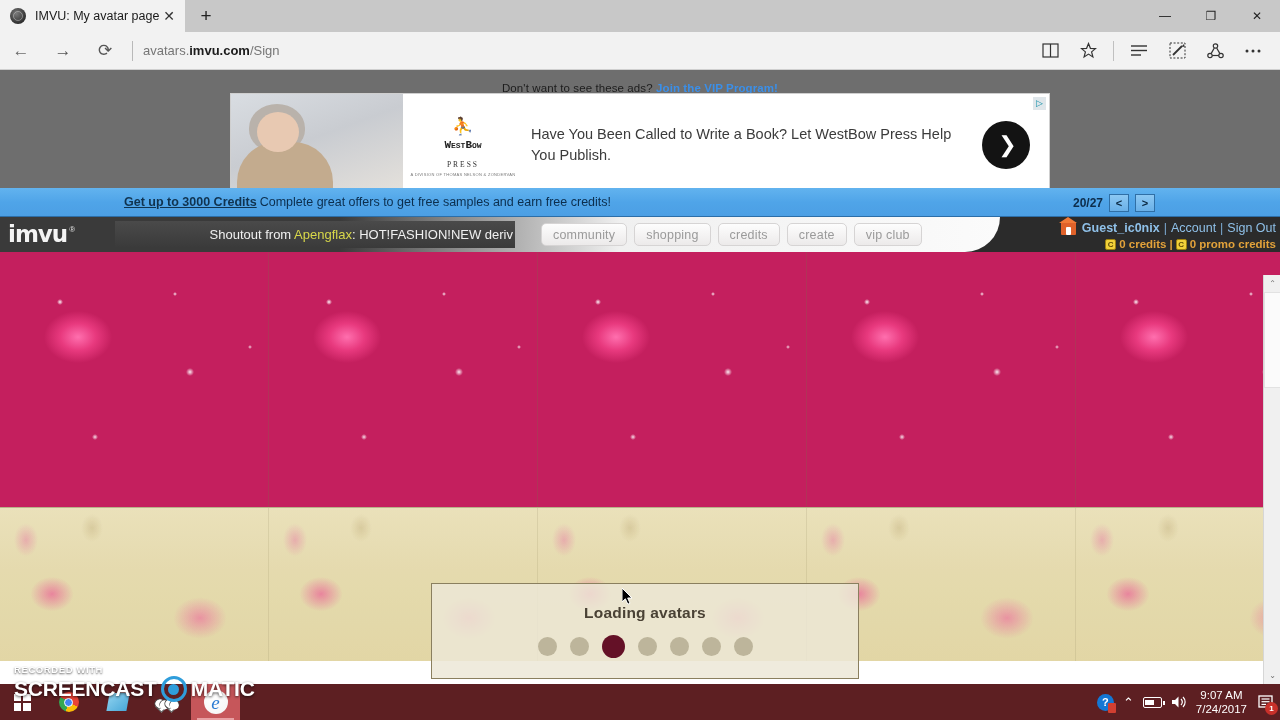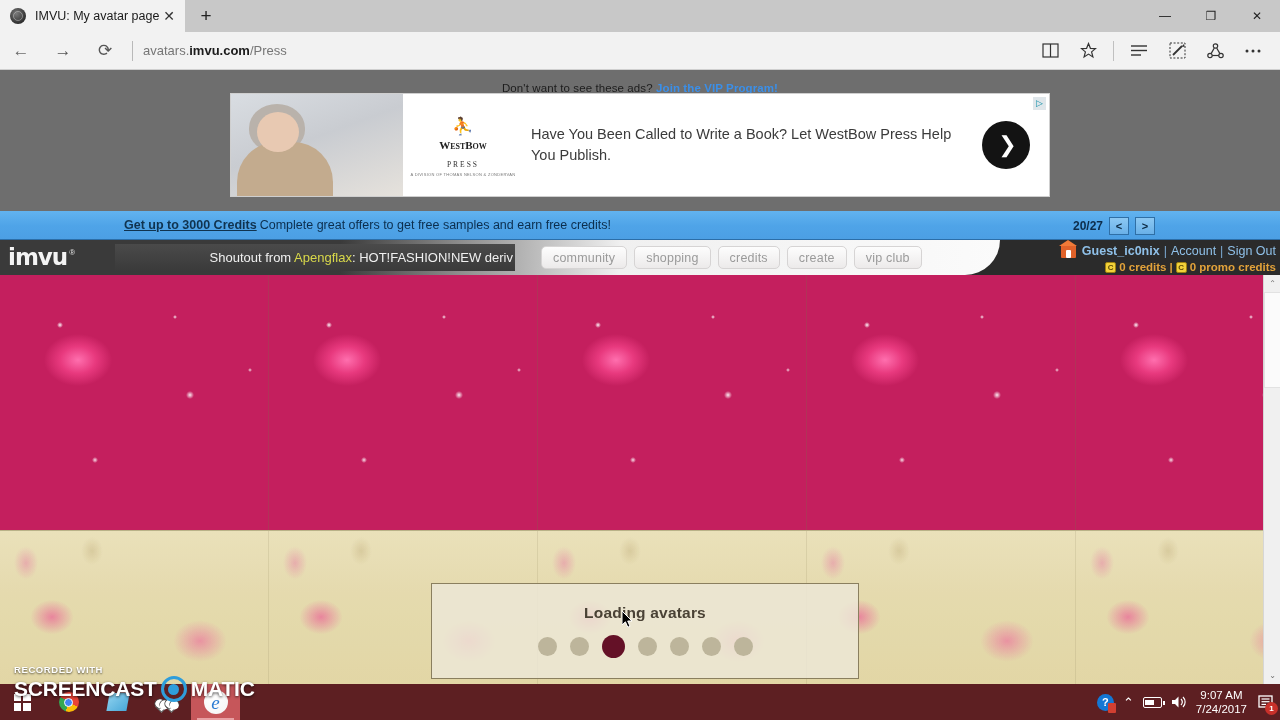--- a/index.html
+++ b/index.html
@@ -75,21 +75,21 @@
   .tool-sep { width: 1px; height: 20px; background: #c0c0c0; margin: 0 6px; }
 
   
   .page {
     position: absolute; top: 70px; left: 0; width: 1280px; height: 614px;
     overflow: hidden; background: #fff;
   }
 
   
   .adzone {
-    position: relative; width: 1280px; height: 141px; background: #6e6e6e;
+    position: relative; width: 1280px; height: 118px; background: #6e6e6e;
   }
   .ad-nag {
     text-align: center; font-size: 11.5px; color: #1d1d1d;
     padding-top: 12px; letter-spacing: .1px;
   }
   .ad-nag a { color: #3b8fe8; text-decoration: none; font-weight: 700; }
   .ad-box {
     position: absolute; left: 230px; top: 23px; width: 820px; height: 104px;
     background: #fff; border: 1px solid #cfcfcf; display: flex;
     align-items: stretch; overflow: hidden;
@@ -112,21 +112,21 @@
   .ad-head {
     position: absolute; left: 26px; top: 18px; width: 42px; height: 40px;
     border-radius: 50%; background: #e8c9b2; z-index: 2;
   }
   .ad-brand {
     width: 120px; flex: 0 0 auto; display: flex; flex-direction: column;
     align-items: center; justify-content: center; padding-top: 4px;
   }
   .ad-brand-mark { font-size: 17px; color: #333; line-height: 1; }
   .ad-brand-name {
-    font-family: Liberation Serif, serif; font-size: 11px;
+    font-family: Liberation Mono, monospace; font-size: 11px;
     font-variant: small-caps; font-weight: 700; color: #222; margin-top: 4px;
   }
   .ad-brand-sub {
     font-family: "Liberation Serif", serif; font-size: 7.5px;
     letter-spacing: 2px; color: #333; margin-top: 9px;
   }
   .ad-brand-fine {
     font-size: 4px; color: #777; margin-top: 3px; letter-spacing: .3px;
   }
   .ad-headline {
@@ -463,21 +463,21 @@
       <div class="win-btn">✕</div>
     </div>
   </div>
 
   <div class="browser-toolbar">
     <div class="nav-btn back">←</div>
     <div class="nav-btn">→</div>
     <div class="nav-btn">⟳</div>
     <div class="addr-sep"></div>
     <div class="addr-wrap">
-      <div class="addr-text"><span>avatars.</span><b>imvu.com</b><span class="path">/Press</span></div>
+      <div class="addr-text"><span>avatars.</span><b>imvu.com</b><span class="path">/Sign</span></div>
     </div>
     <div class="tool-icons">
       <div class="tool-icon">
         <svg width="17" height="15" viewBox="0 0 17 15">
             <rect x="1" y="1" width="15" height="13" fill="none" stroke="#333" stroke-width="1.2"></rect>
             <line x1="8.5" y1="1" x2="8.5" y2="14" stroke="#333" stroke-width="1.2"></line>
           </svg>
       </div>
       <div class="tool-icon">
         <svg width="17" height="17" viewBox="0 0 17 17">

